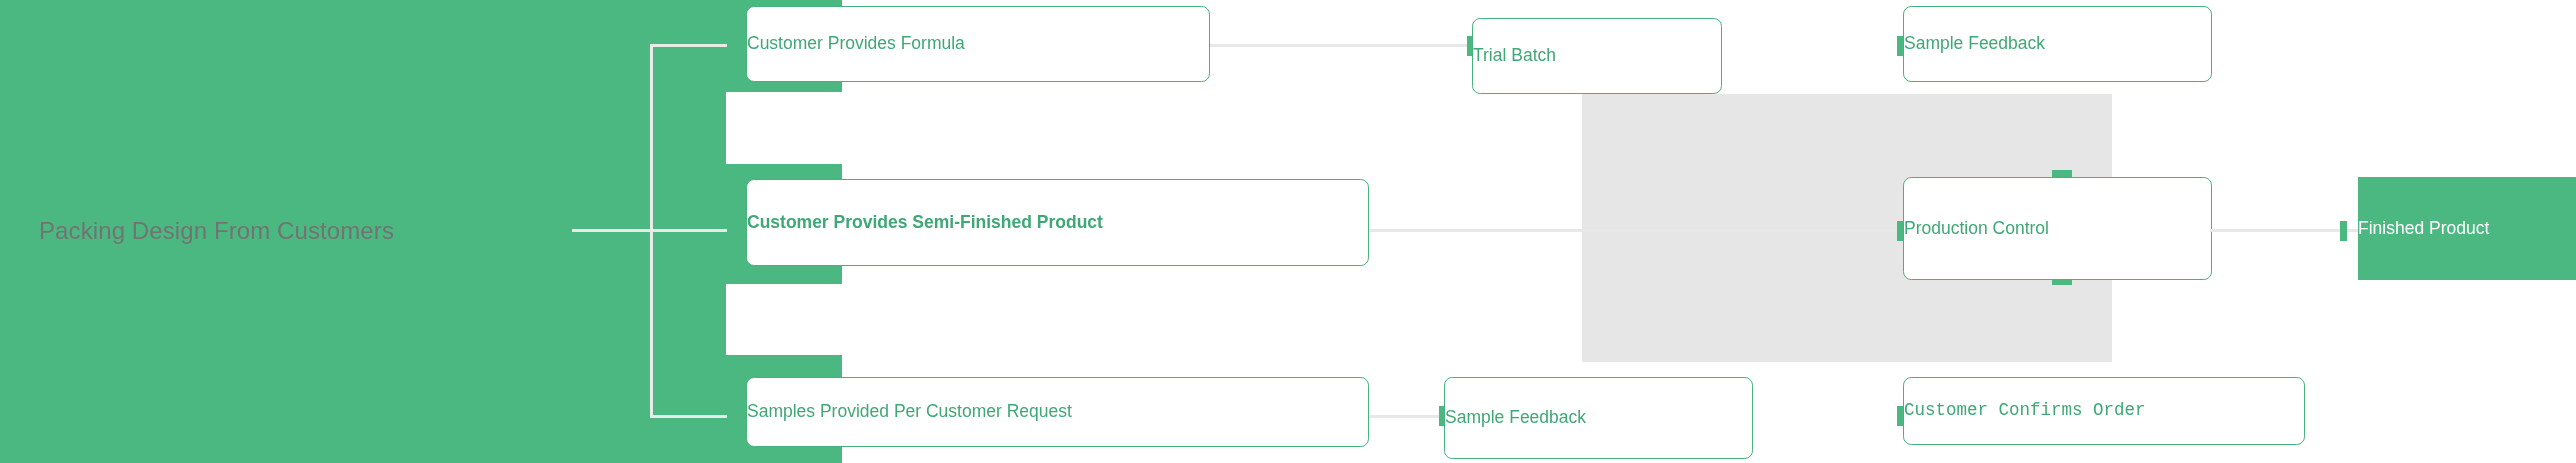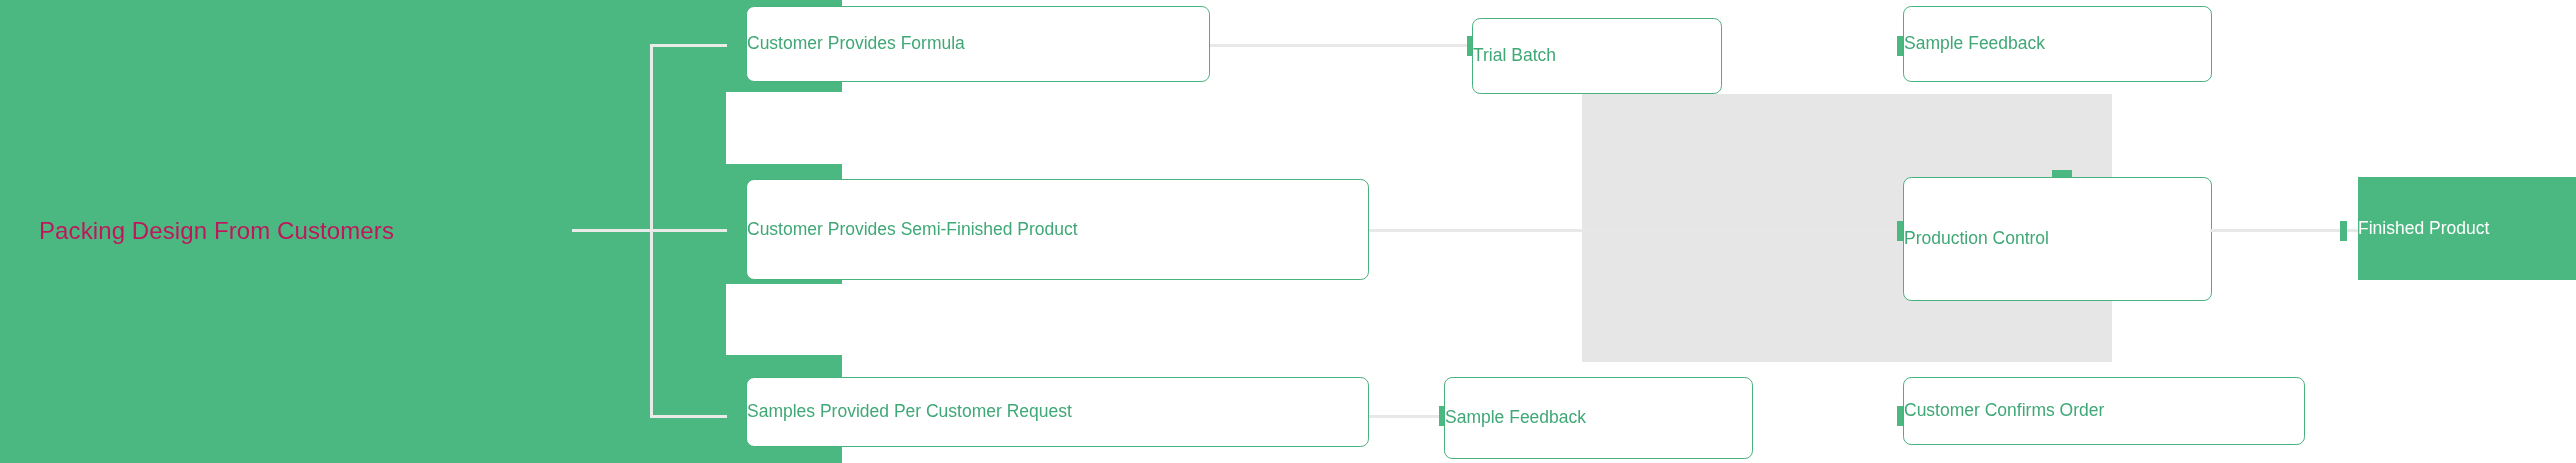--- a/index.html
+++ b/index.html
@@ -23,21 +23,21 @@
     background: #4CB881;
   }
   .gray-plate {
     position: absolute;
     background: #E6E6E6;
   }
 
   
   .root-title {
     position: absolute;
-    color: #be185d;
+    color: #737373;
     font-size: 24px;
     font-weight: 400;
     letter-spacing: 0.1px;
     white-space: nowrap;
     line-height: 1;
   }
 
   
   .bracket-stem,
   .bracket-arm,
@@ -119,28 +119,28 @@
     <span>Trial Batch</span>
   </div>
 
   <div class="port h" style="left:1897px; top:36px;"></div>
   <div class="node" style="left:1903px; top:6.2px; width:309px; height:76px;">
     <span>Sample Feedback</span>
   </div>
 
   <div class="link-h" style="left:1368px; top:229px; width:536px;"></div>
 
-  <div class="node" style="left:746px; top:179px; width:623px; height:101px;">
+  <div class="node" style="left:746px; top:179px; width:623px; height:87px;font-weight:bold;">
     <span>Customer Provides Semi-Finished Product</span>
   </div>
 
   <div class="port h" style="left:1897px; top:221px;"></div>
   <div class="port v" style="left:2052px; top:170px;"></div>
   <div class="port v" style="left:2052px; top:278px;"></div>
-  <div class="node" style="left:1903px; top:177px; width:309px; height:124px;">
+  <div class="node" style="left:1903px; top:177px; width:309px; height:103px;">
     <span>Production Control</span>
   </div>
 
   <div class="link-h" style="left:2210px; top:229px; width:149px;"></div>
 
   <div class="port h" style="left:2340px; top:221px;"></div>
   <div class="node filled" style="left:2358px; top:177px; width:286px; height:103px;">
     <span>Finished Product</span>
   </div>
 
@@ -149,18 +149,18 @@
   <div class="node" style="left:746px; top:377px; width:623px; height:70px;">
     <span>Samples Provided Per Customer Request</span>
   </div>
 
   <div class="port h" style="left:1439px; top:406px;"></div>
   <div class="node" style="left:1444px; top:377px; width:309px; height:82px;">
     <span>Sample Feedback</span>
   </div>
 
   <div class="port h" style="left:1897px; top:406px;"></div>
-  <div class="node" style="left:1903px; top:377px; width:402px; height:68px;">
+  <div class="node" style="left:1903px; top:377px; width:402px; height:68px;font-family:Liberation Mono, monospace;">
     <span>Customer Confirms Order</span>
   </div>
 
 </div>
 
 
 </body></html>

